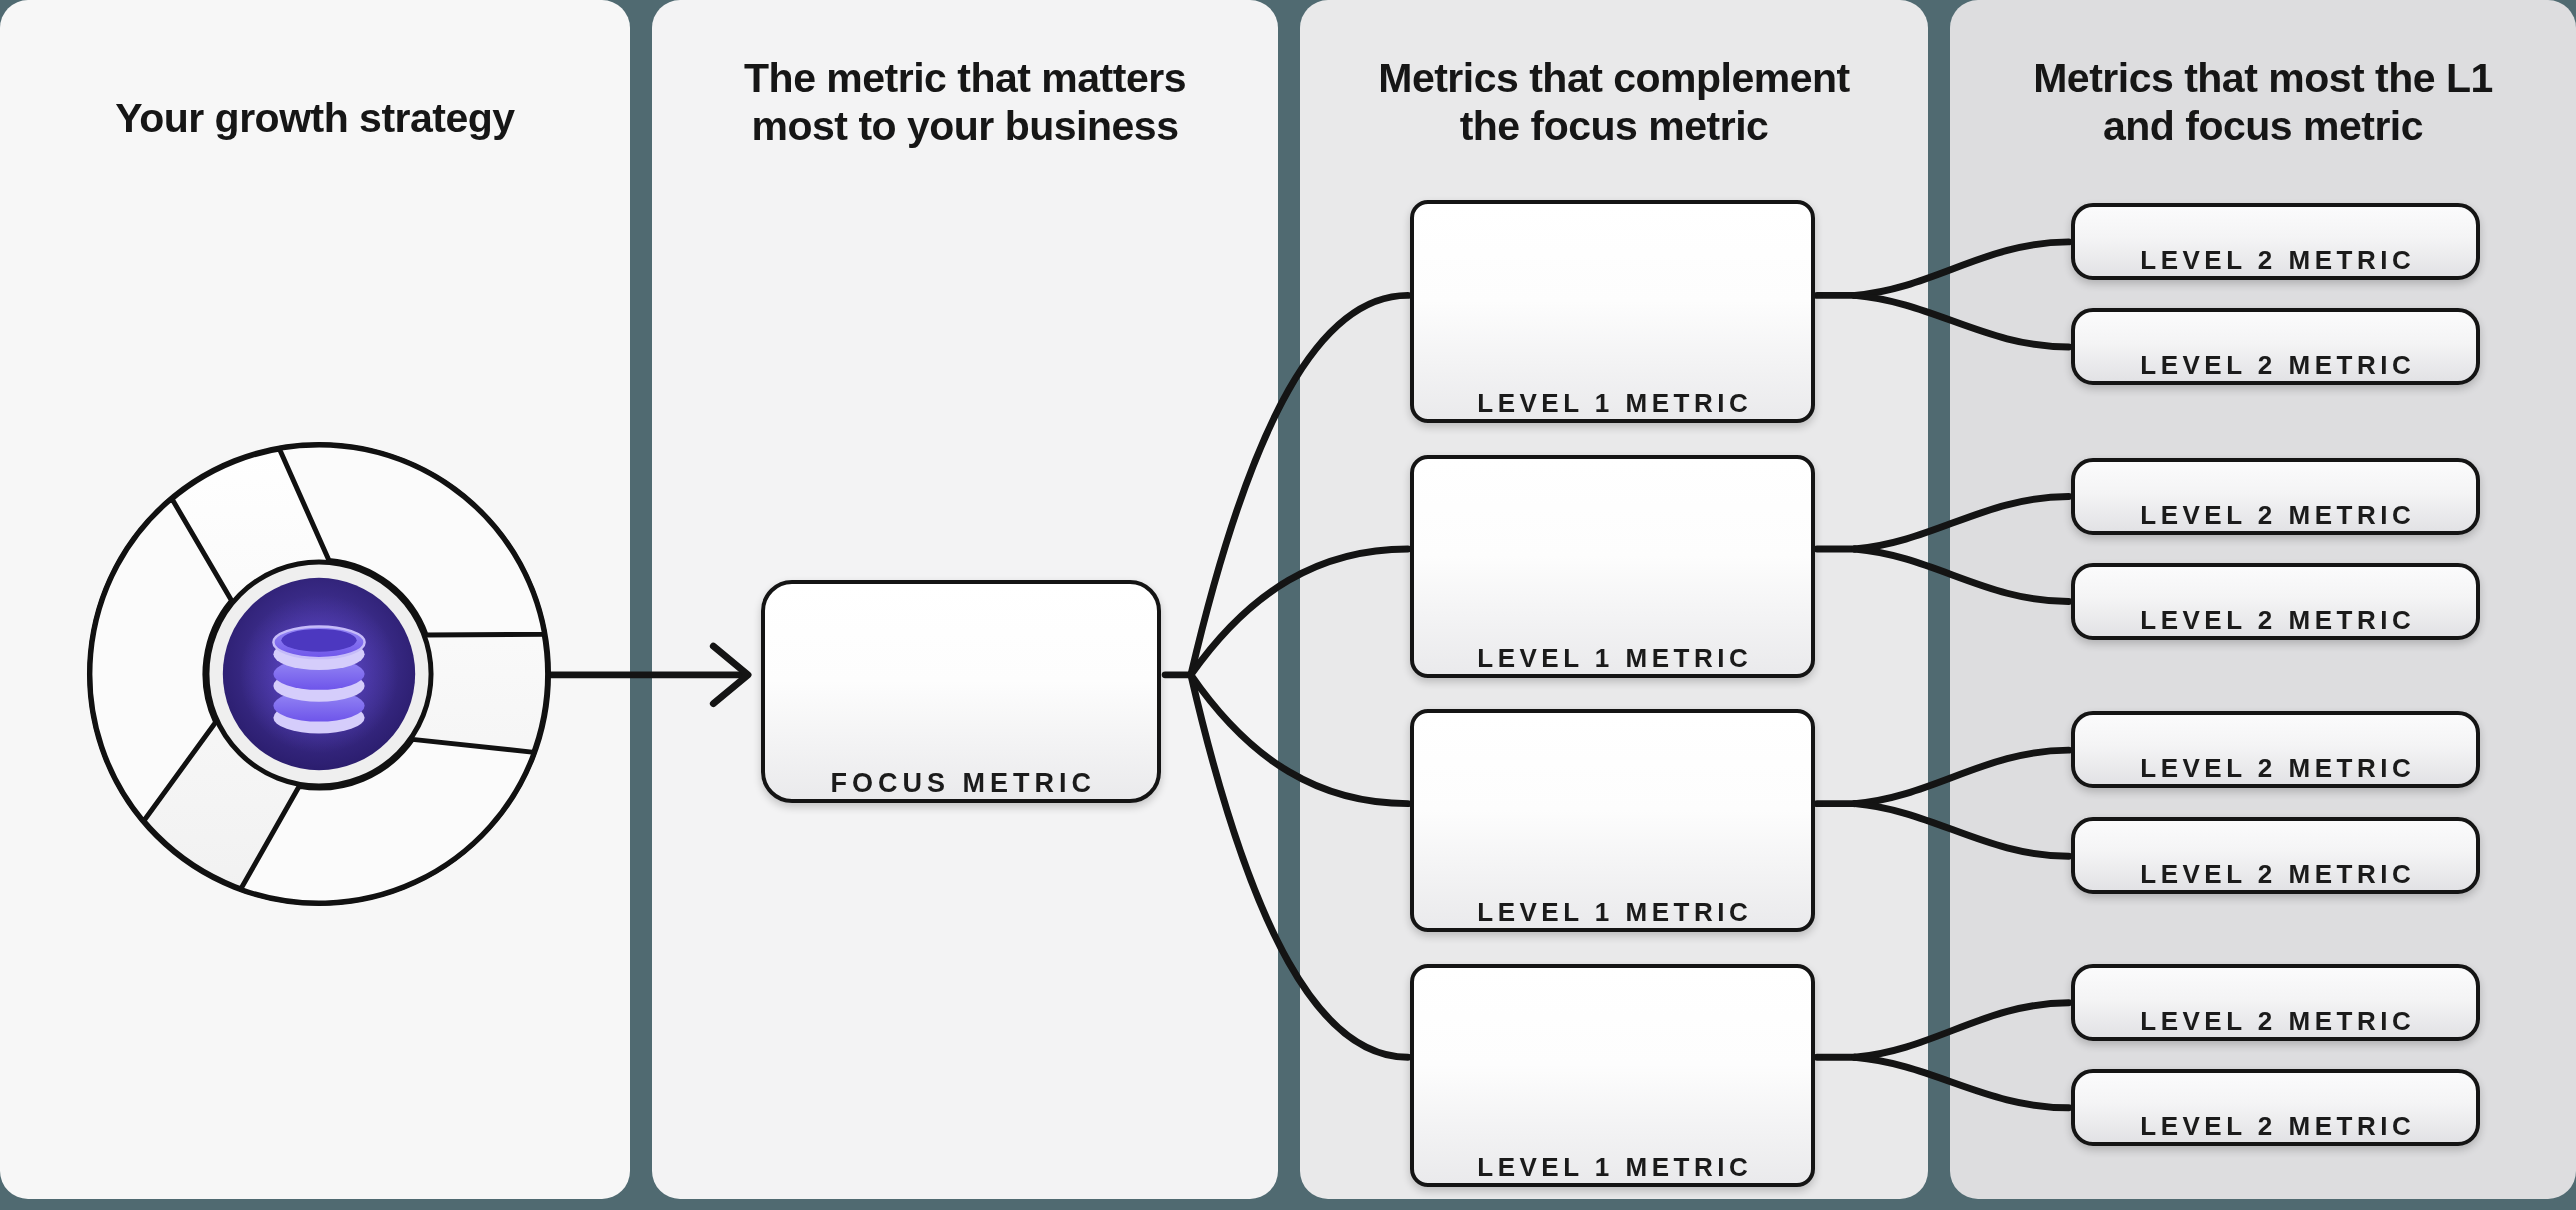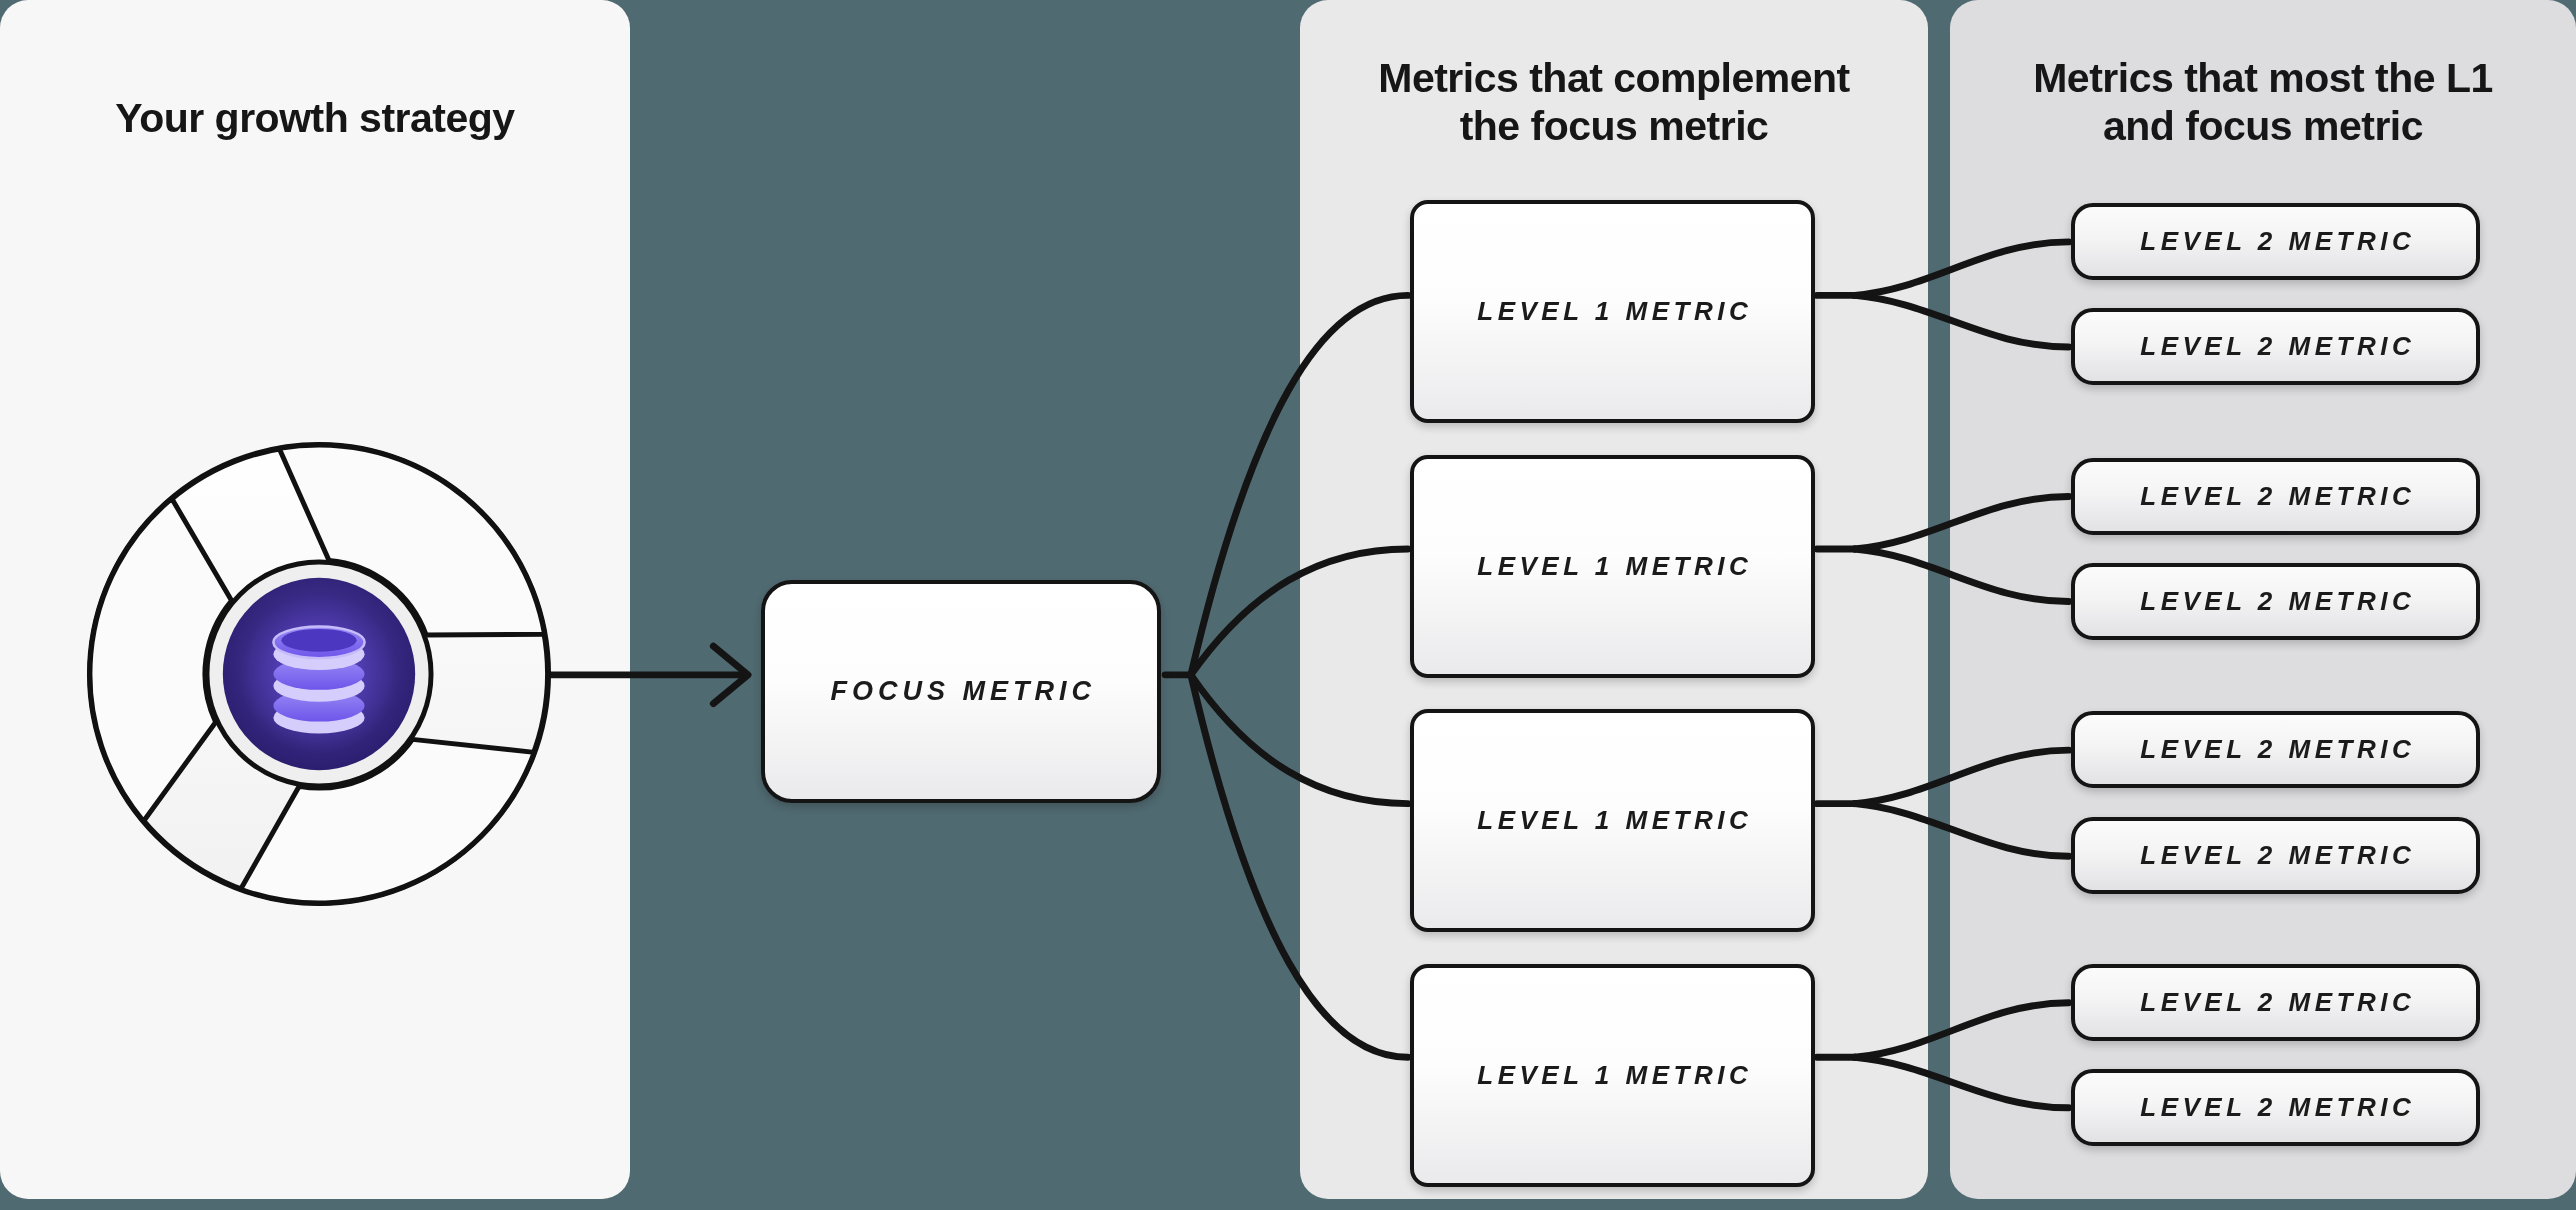--- a/index.html
+++ b/index.html
@@ -7,39 +7,43 @@
          font-family:"Liberation Sans", sans-serif;}
   .panel{position:absolute;top:0;height:1199px;border-radius:28px;}
   .p1{left:0;width:630px;background:#f7f7f7;}
   .p2{left:652px;width:626px;background:#f3f3f4;}
   .p3{left:1300px;width:628px;background:#e9e9ea;}
   .p4{left:1950px;width:626px;background:#dddddf;}
   .panel-title{position:absolute;top:54px;left:0;right:0;text-align:center;
     font-size:41px;line-height:48px;font-weight:700;color:#161616;white-space:pre-line;
     letter-spacing:-0.5px;}
   .p1 .panel-title{top:78px;margin-top:16px;}
-  .metric-box{position:absolute;display:flex;align-items:center;justify-content:center;
+  .metric-box{position:absolute;display:flex;align-items:flex-end;justify-content:center;
     border:4px solid #141414;background:linear-gradient(180deg,#ffffff 0%,#fdfdfd 45%,#eaeaec 100%);
-    box-shadow:0 4px 9px rgba(0,0,0,0.20);box-sizing:border-box;z-index:3;font-style:italic;}
+    box-shadow:0 4px 9px rgba(0,0,0,0.20);box-sizing:border-box;z-index:3;}
   .big{width:405px;height:223px;border-radius:18px;}
   .small{width:409px;height:77px;border-radius:22px;
     background:linear-gradient(180deg,#fbfbfc 0%,#f4f4f5 45%,#e2e2e5 100%);}
   .metric-label{font-weight:700;color:#1b1b1b;font-size:26px;letter-spacing:4.5px;
     text-indent:4.5px;white-space:nowrap;}
   .focus-box .metric-label{font-size:27px;letter-spacing:5px;}
   svg.overlay{position:absolute;left:0;top:0;z-index:2;}
   svg.flywheel{position:absolute;left:84px;top:439px;width:470px;height:470px;z-index:2;}
 </style>
 </head>
 <body>
 
 <div class="stage">
 
   <div class="panel p1">
     <div class="panel-title">Your growth strategy</div>
+  </div>
+  <div class="panel p2">
+    <div class="panel-title">The metric that matters
+most to your business</div>
   </div>
   <div class="panel p3">
     <div class="panel-title">Metrics that complement
 the focus metric</div>
   </div>
   <div class="panel p4">
     <div class="panel-title">Metrics that most the L1
 and focus metric</div>
   </div>
 

